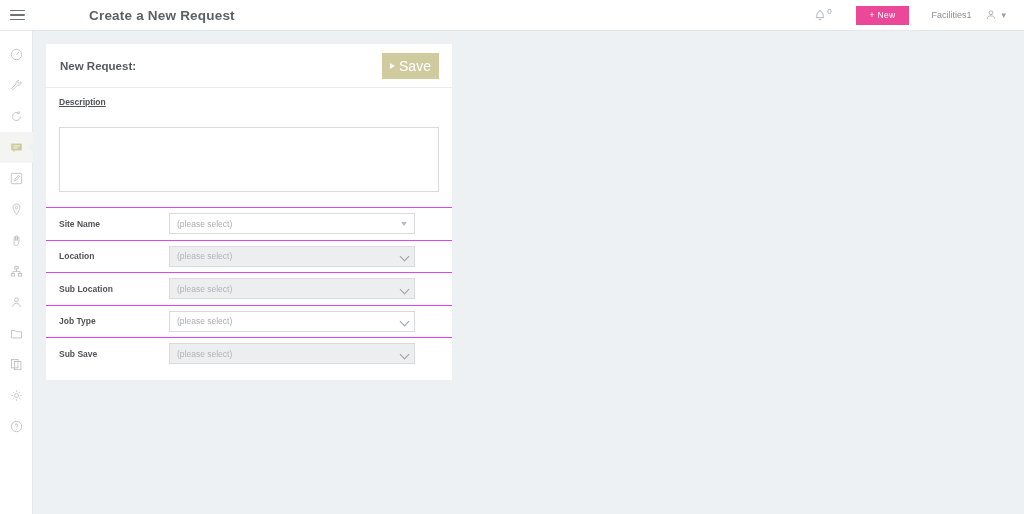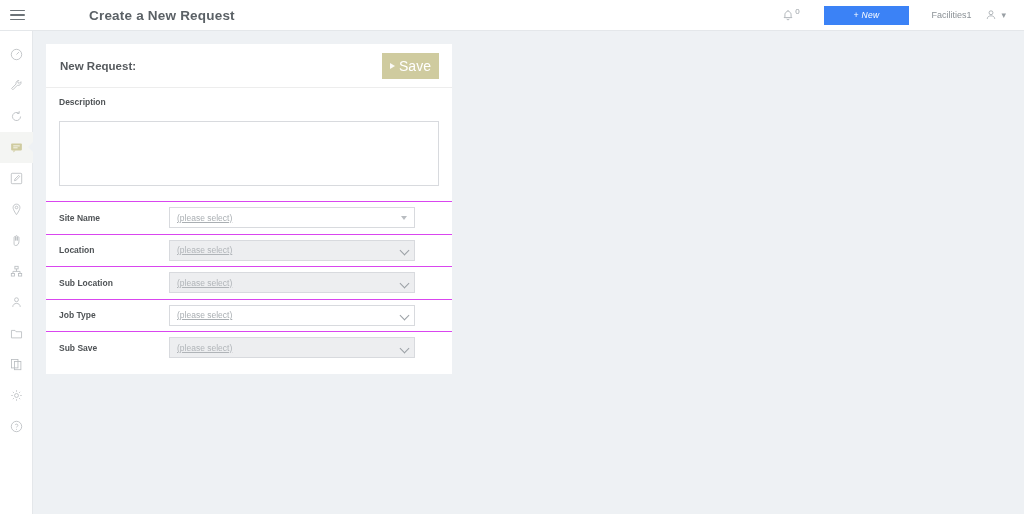--- a/index.html
+++ b/index.html
@@ -41,26 +41,25 @@
   }
   .bell-wrap {
     position: relative; display: flex; align-items: center;
     padding: 0 10px; height: 31px; cursor: pointer;
   }
   .bell-badge {
     font-size: 8px; color: #9aa0a5;
     margin-left: 1px; margin-top: -7px;
   }
   .new-btn {
-    background: #3b82f6; color: #ffffff;
+    background: #ec4899; color: #ffffff;
     font-size: 8.5px; border: none;
-    height: 19px; padding: 0 30px;
+    height: 19px; padding: 0 14px;
     margin: 0 14px; cursor: pointer;
     letter-spacing: .3px;
-    font-style: italic;
   }
   .user-name {
     font-size: 9px; color: #8b9196;
     padding: 0 8px; cursor: pointer;
   }
   .user-menu {
     display: flex; align-items: center; gap: 4px;
     padding: 0 6px; cursor: pointer;
   }
   .chev { color: #9aa0a5; font-size: 9px; line-height: 1; }
@@ -122,21 +121,21 @@
     border-left: 5px solid #ffffff;
     border-top: 3.5px solid transparent;
     border-bottom: 3.5px solid transparent;
     opacity: .9;
   }
 
   .desc-block { padding: 9px 13px 11px 13px; }
   .field-label {
     font-size: 8.5px; font-weight: bold; color: #4f5356;
   }
-  .desc-label { margin-bottom: 14px; }
+  .desc-label { margin-bottom: 20px; text-decoration: underline; }
   .desc-area {
     width: 100%; height: 65px;
     border: 1px solid #d8dade;
     background: #ffffff;
     resize: none; outline: none;
     font-family: "Liberation Sans", sans-serif;
     font-size: 9px; padding: 5px;
   }
 
   .row {
@@ -152,21 +151,20 @@
     width: 246px; height: 21px;
     border: 1px solid #d8dade;
     background: #ffffff;
     font-size: 8.5px; color: #a9aeb2;
     display: flex; align-items: center;
     padding: 0 7px;
     position: relative;
     cursor: pointer;
     font-family: "Liberation Sans", sans-serif;
     outline: none;
-    text-decoration: underline;
   }
   .ctl.disabled { background: #edeef0; color: #b0b4b8; }
   .ctl.text-input { cursor: text; background: #ffffff; }
   .caret-tri {
     position: absolute; right: 7px; top: 50%;
     margin-top: -1.5px;
     width: 0; height: 0;
     border-left: 3.5px solid transparent;
     border-right: 3.5px solid transparent;
     border-top: 4px solid #b9bdc1;

